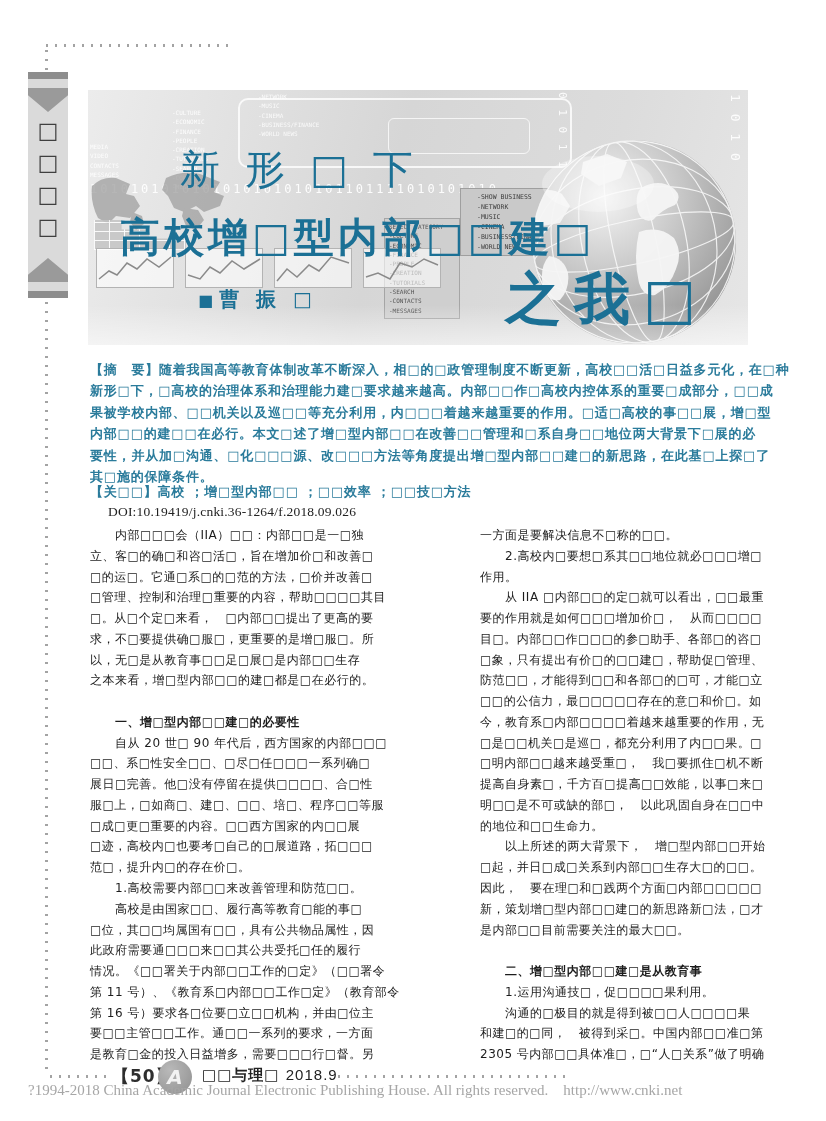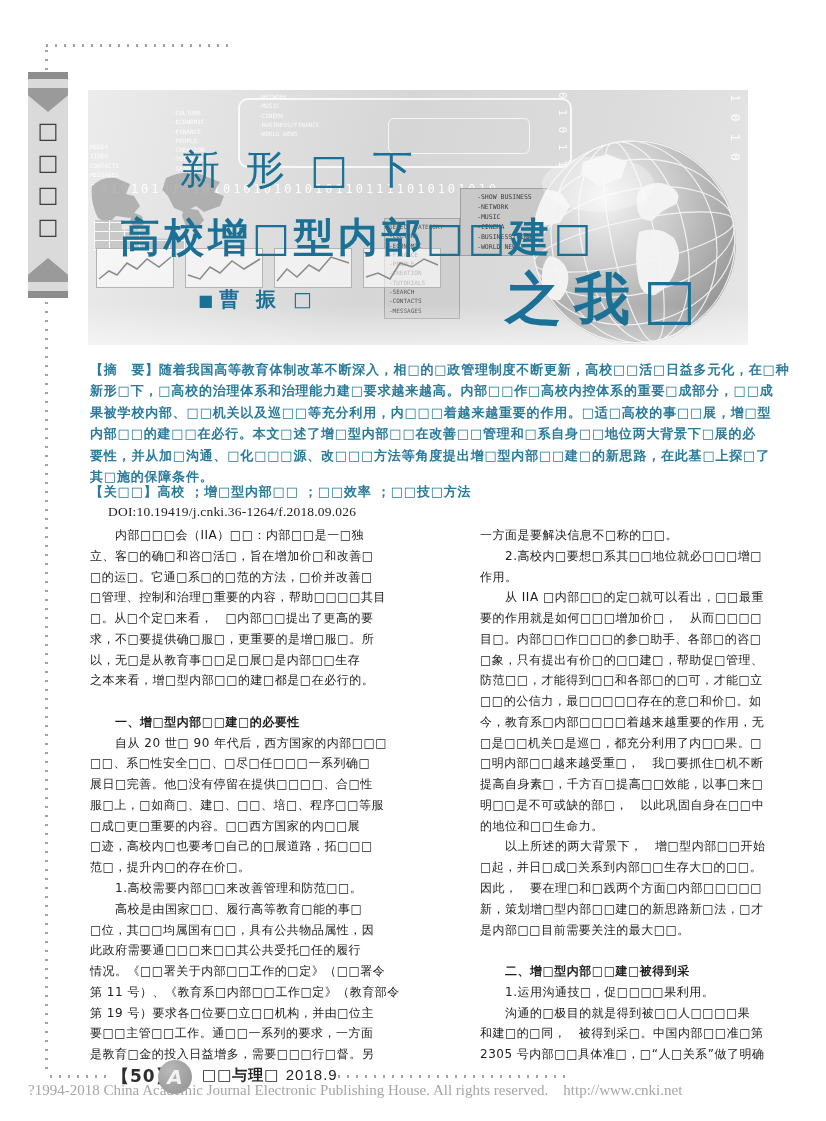--- a/index.html
+++ b/index.html
@@ -292,21 +292,21 @@
       <div class="bline">服□上，□如商□、建□、□□、培□、程序□□等服</div>
       <div class="bline">□成□更□重要的内容。□□西方国家的内□□展</div>
       <div class="bline">□迹，高校内□也要考□自己的□展道路，拓□□□</div>
       <div class="bline">范□，提升内□的存在价□。</div>
       <div class="bline">　　1.高校需要内部□□来改善管理和防范□□。</div>
       <div class="bline">　　高校是由国家□□、履行高等教育□能的事□</div>
       <div class="bline">□位，其□□均属国有□□，具有公共物品属性，因</div>
       <div class="bline">此政府需要通□□□来□□其公共受托□任的履行</div>
       <div class="bline">情况。《□□署关于内部□□工作的□定》（□□署令</div>
       <div class="bline">第 11 号）、《教育系□内部□□工作□定》（教育部令</div>
-      <div class="bline">第 19 号）要求各□位要□立□□机构，并由□位主</div>
+      <div class="bline">第 16 号）要求各□位要□立□□机构，并由□位主</div>
       <div class="bline">要□□主管□□工作。通□□一系列的要求，一方面</div>
       <div class="bline">是教育□金的投入日益增多，需要□□□行□督。另</div>
     </div>
   <div class="col col-right">
       <div class="bline">一方面是要解决信息不□称的□□。</div>
       <div class="bline">　　2.高校内□要想□系其□□地位就必□□□增□</div>
       <div class="bline">作用。</div>
       <div class="bline">　　从 IIA □内部□□的定□就可以看出，□□最重</div>
       <div class="bline">要的作用就是如何□□□增加价□，　从而□□□□</div>
       <div class="bline">目□。内部□□作□□□的参□助手、各部□的咨□</div>
@@ -318,21 +318,21 @@
       <div class="bline">□明内部□□越来越受重□，　我□要抓住□机不断</div>
       <div class="bline">提高自身素□，千方百□提高□□效能，以事□来□</div>
       <div class="bline">明□□是不可或缺的部□，　以此巩固自身在□□中</div>
       <div class="bline">的地位和□□生命力。</div>
       <div class="bline">　　以上所述的两大背景下，　增□型内部□□开始</div>
       <div class="bline">□起，并日□成□关系到内部□□生存大□的□□。</div>
       <div class="bline">因此，　要在理□和□践两个方面□内部□□□□□</div>
       <div class="bline">新，策划增□型内部□□建□的新思路新□法，□才</div>
       <div class="bline">是内部□□目前需要关注的最大□□。</div>
       <div class="s-blank bline"></div>
-      <div class="s-h bline">　　二、增□型内部□□建□被得到采</div>
+      <div class="s-h bline">　　二、增□型内部□□建□是从教育事</div>
       <div class="bline">　　1.运用沟通技□，促□□□□果利用。</div>
       <div class="bline">　　沟通的□极目的就是得到被□□人□□□□果</div>
       <div class="bline">和建□的□同，　被得到采□。中国内部□□准□第</div>
       <div class="bline">2305 号内部□□具体准□，□“人□关系”做了明确</div>
     </div>
 
   <div class="page-label">【50】</div>
   <div class="logo">A</div>
   <div class="journal-line"><span>□□与理□</span><span> </span><span class="issue">2018.9</span></div>
   <div class="copyright">?1994-2018 China Academic Journal Electronic Publishing House. All rights reserved.    http://www.cnki.net</div>

